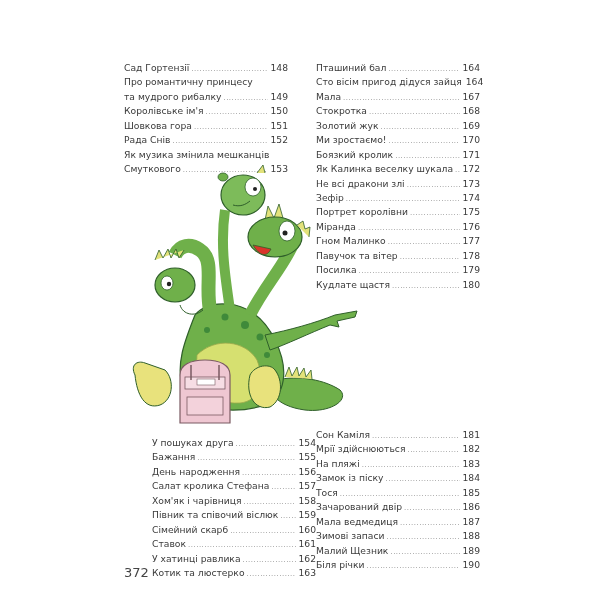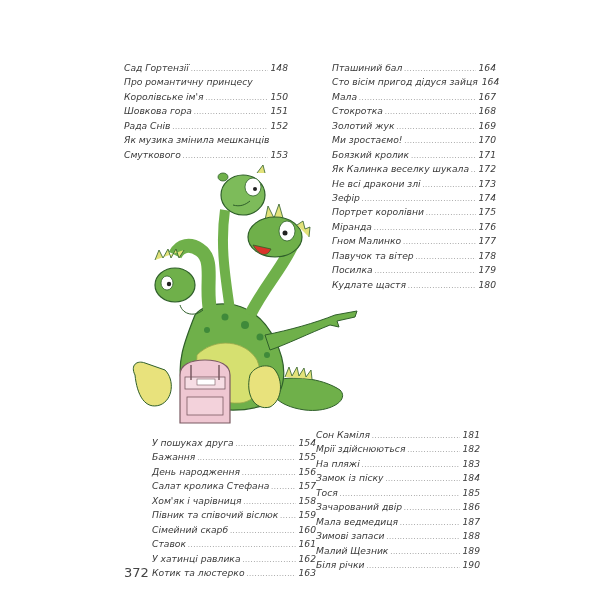--- a/index.html
+++ b/index.html
@@ -1,44 +1,49 @@
 <!DOCTYPE html>
 <html><head>
 <meta charset="utf-8">
 <style>
   * { box-sizing: border-box; margin: 0; padding: 0; }
   html, body { width: 600px; height: 600px; background: #ffffff; overflow: hidden; }
   body { position: relative; font-family: "DejaVu Sans", "Liberation Sans", sans-serif; color: #3a3a3a; }
-  .toc { position: absolute; list-style: none; font-style: italic; }
+  .toc { position: absolute; list-style: none; }
   .toc li { display: flex; align-items: baseline; font-size: 9.2px; line-height: 14.45px; height: 14.45px; white-space: nowrap; }
   .toc li .t { flex: 0 0 auto; }
   .toc li .lead { flex: 1 1 auto; overflow: hidden; margin: 0 2px; color: #777; font-size: 7px; letter-spacing: 0.5px; }
   .toc li .lead::before { content: "........................................................................................................................"; }
   .toc li .p { flex: 0 0 auto; }
   .toc li.first-line { height: 14.45px; }
   #toc-top-left { left: 124px; top: 61px; width: 164px; }
-  #toc-top-right { left: 332px; top: 61px; width: 164px; }
+  #toc-top-right { left: 316px; top: 61px; width: 164px; }
   #toc-bot-left { left: 124px; top: 436px; width: 164px; margin-left: 28px; }
   #toc-bot-right { left: 316px; top: 428px; width: 164px; }
   #page-number { position: absolute; left: 124px; top: 565px; font-size: 13px; color: #444; }
   #illustration { position: absolute; left: 125px; top: 165px; width: 240px; height: 265px; }
 </style>
 </head>
 <body>
 
 <ul class="toc" id="toc-top-left">
     <li>
       <span class="t">Сад Гортензії</span>
       <span class="lead"></span>
       <span class="p">148</span>
     </li>
     <li class="first-line">
       <span class="t">Про романтичну принцесу</span>
     </li>
     <li>
+      <span class="t">та мудрого рибалку</span>
+      <span class="lead"></span>
+      <span class="p">149</span>
+    </li>
+    <li>
       <span class="t">Королівське ім'я</span>
       <span class="lead"></span>
       <span class="p">150</span>
     </li>
     <li>
       <span class="t">Шовкова гора</span>
       <span class="lead"></span>
       <span class="p">151</span>
     </li>
     <li>

